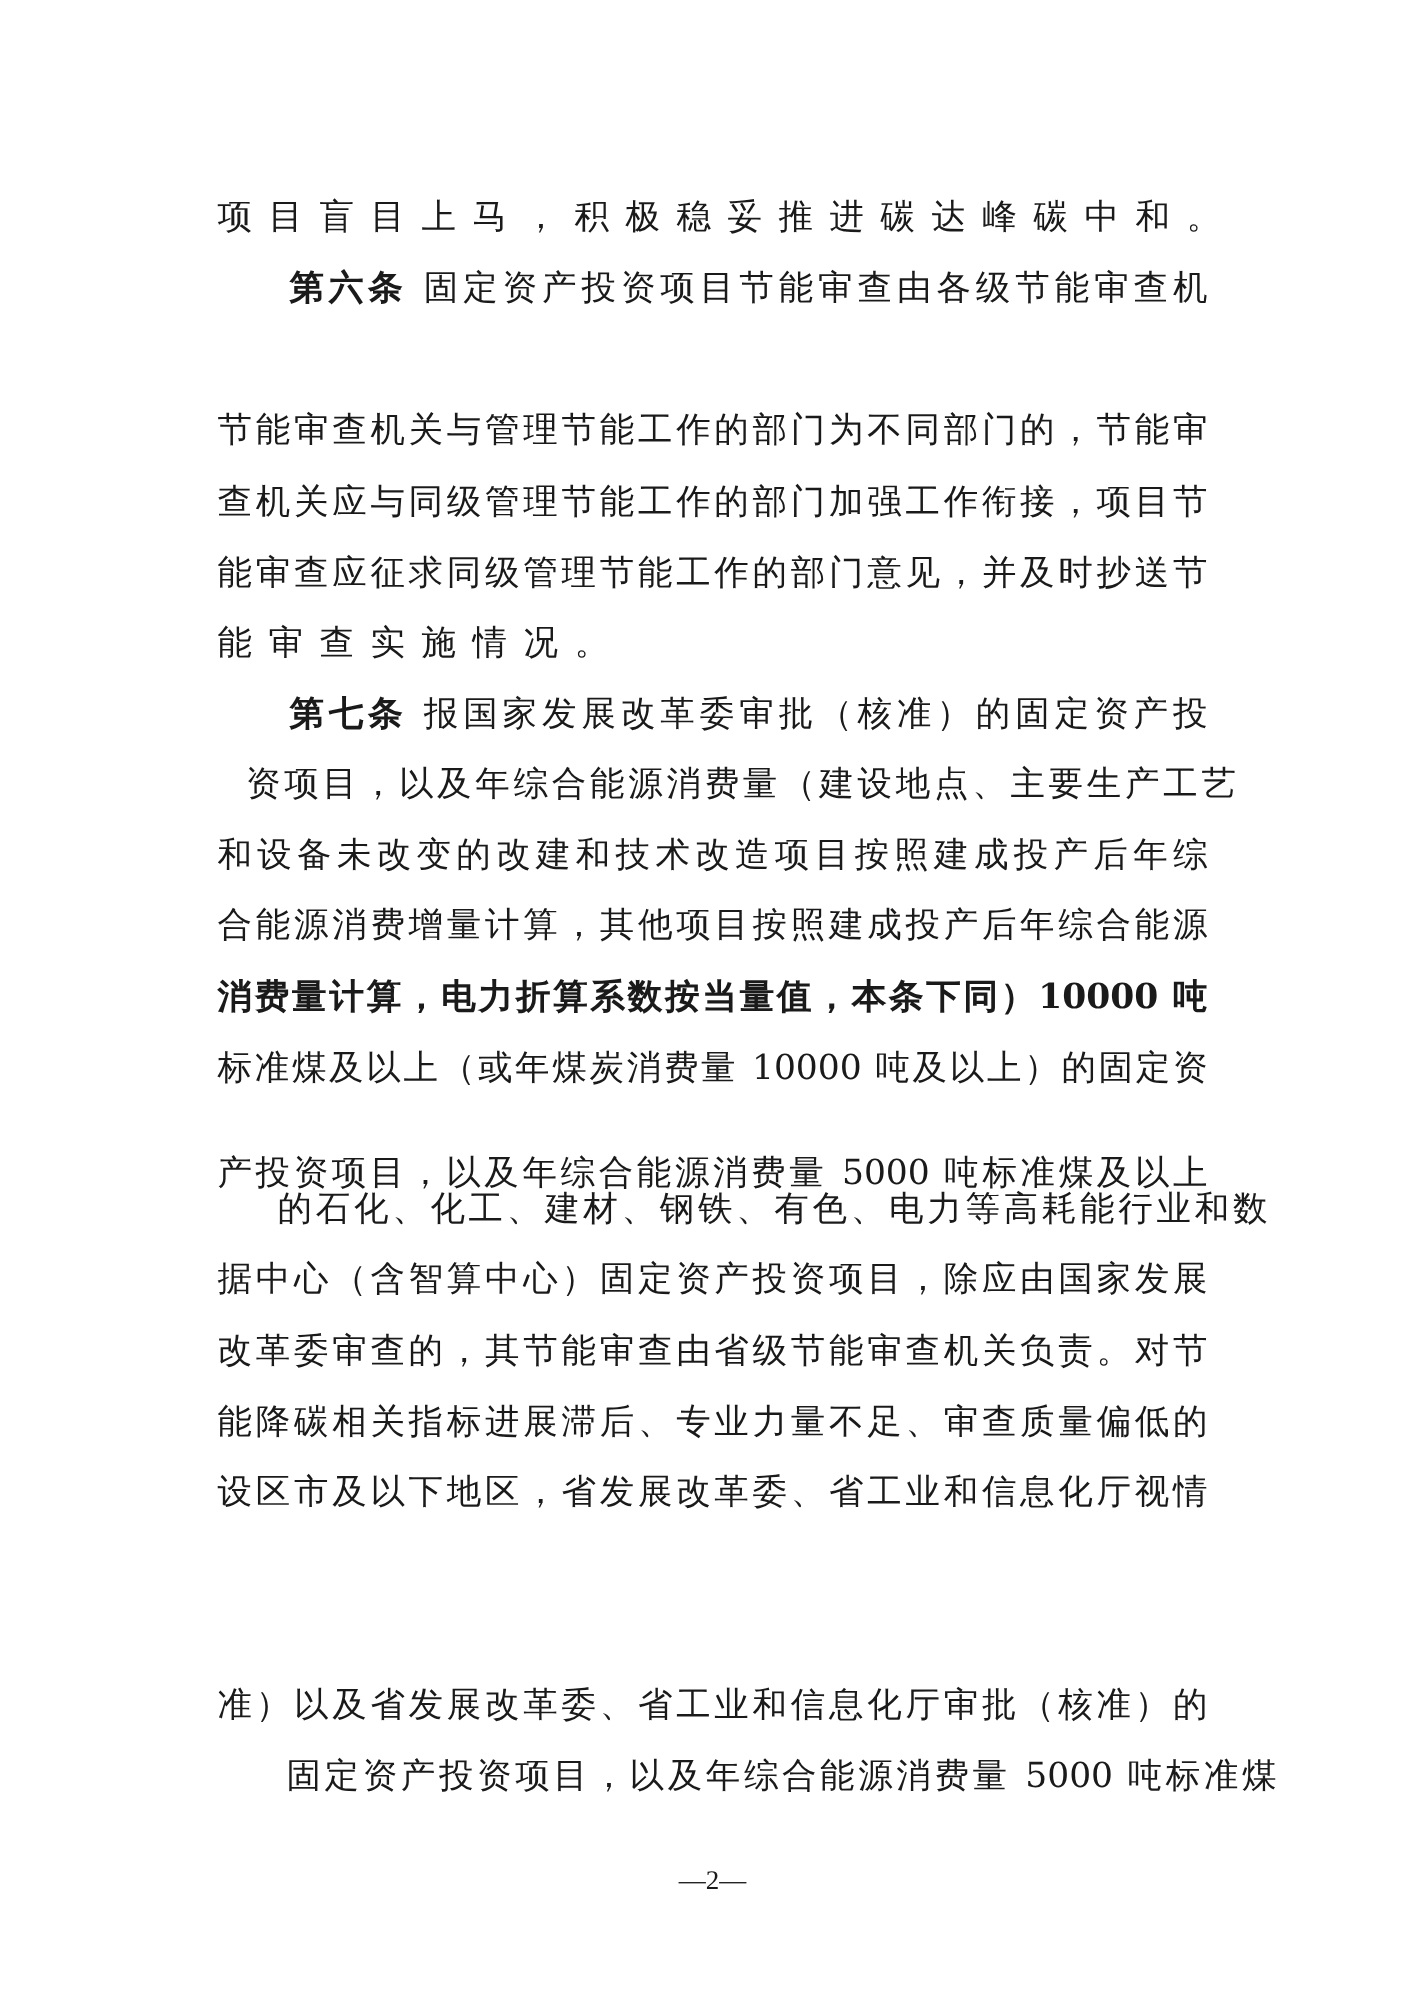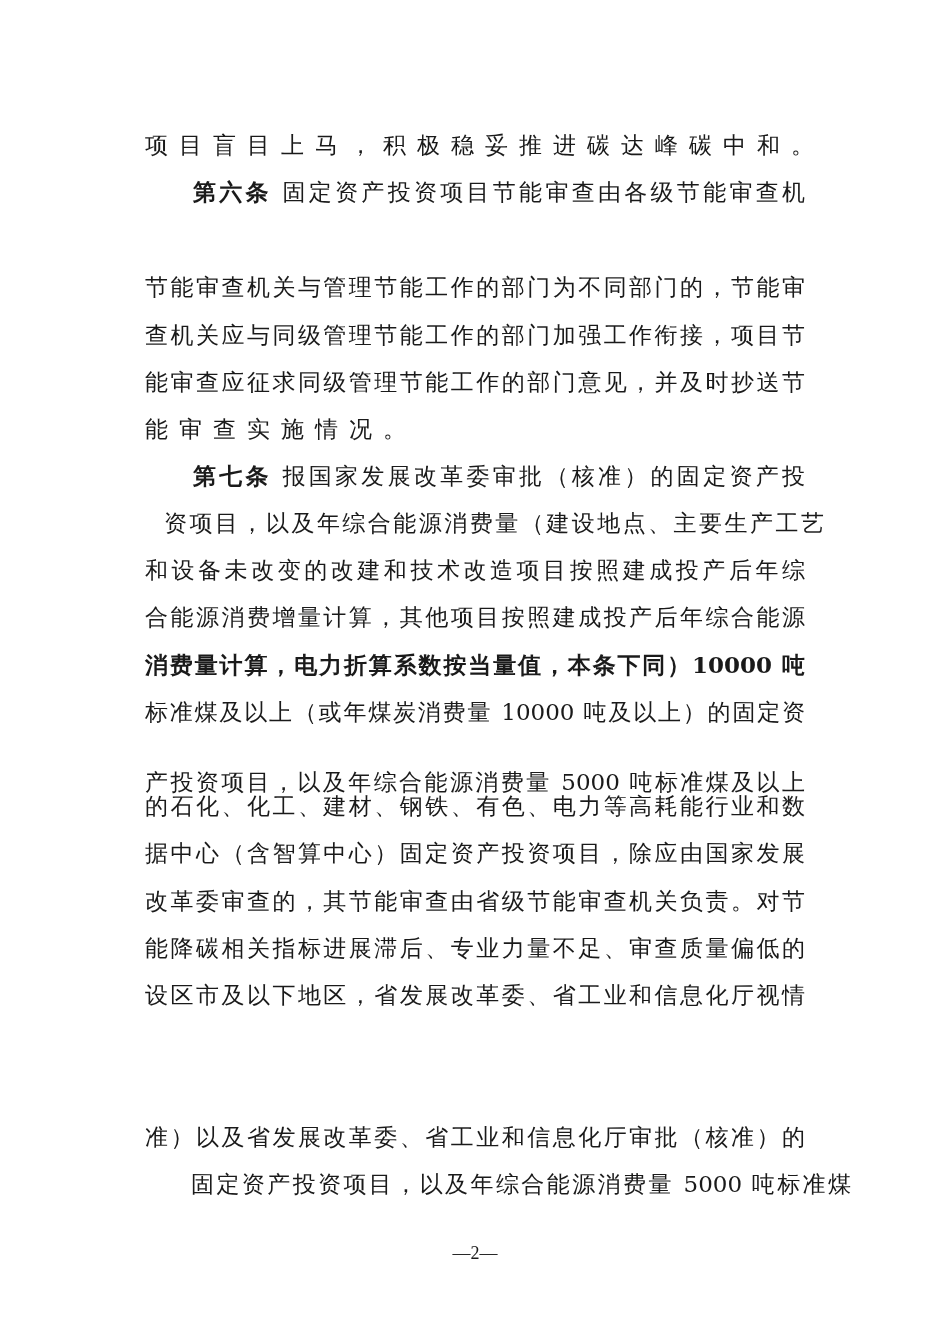--- a/index.html
+++ b/index.html
@@ -32,21 +32,21 @@
     <span class="bold">第七条</span>&nbsp;<span>报国家发展改革委审批（核准）的固定资产投</span>
   </div>
 
   <div class="line last" style="top:409px;">能审查实施情况。</div>
   <div class="line" style="top: 503px; letter-spacing: 0px; margin-left: 19px;">资项目，以及年综合能源消费量（建设地点、主要生产工艺</div>
   <div class="line" style="top: 550px; letter-spacing: 0px;">和设备未改变的改建和技术改造项目按照建成投产后年综</div>
   <div class="line" style="top: 597px; letter-spacing: 0px;">合能源消费增量计算，其他项目按照建成投产后年综合能源</div>
   <div class="line" style="top: 645px; letter-spacing: 0px; font-weight: bold;">消费量计算，电力折算系数按当量值，本条下同）10000 吨</div>
   <div class="line" style="top: 692px; letter-spacing: 0px;">标准煤及以上（或年煤炭消费量 10000 吨及以上）的固定资</div>
   <div class="line" style="top: 714px; letter-spacing: 0px; margin-top: 48px;">产投资项目，以及年综合能源消费量 5000 吨标准煤及以上</div>
-  <div class="line" style="top: 786px; letter-spacing: 0px;">的石化、化工、建材、钢铁、有色、电力等高耗能行业和数</div>
+  <div class="line" style="top: 786px; letter-spacing: 0px; margin-left: 40px;">的石化、化工、建材、钢铁、有色、电力等高耗能行业和数</div>
   <div class="line" style="top: 833px; letter-spacing: 0px;">据中心（含智算中心）固定资产投资项目，除应由国家发展</div>
   <div class="line" style="top: 881px; letter-spacing: 0px;">改革委审查的，其节能审查由省级节能审查机关负责。对节</div>
   <div class="line" style="top: 928px; letter-spacing: 0px;">能降碳相关指标进展滞后、专业力量不足、审查质量偏低的</div>
   <div class="line" style="top: 975px; letter-spacing: 0px;">设区市及以下地区，省发展改革委、省工业和信息化厅视情</div>
 
   <div class="line" style="top: 1117px; letter-spacing: 0px;">准）以及省发展改革委、省工业和信息化厅审批（核准）的</div>
   <div class="line" style="top: 1164px; letter-spacing: 0px; margin-left: 46px;">固定资产投资项目，以及年综合能源消费量 5000 吨标准煤</div>
 
   <div class="footer">—2—</div>
 </div>

